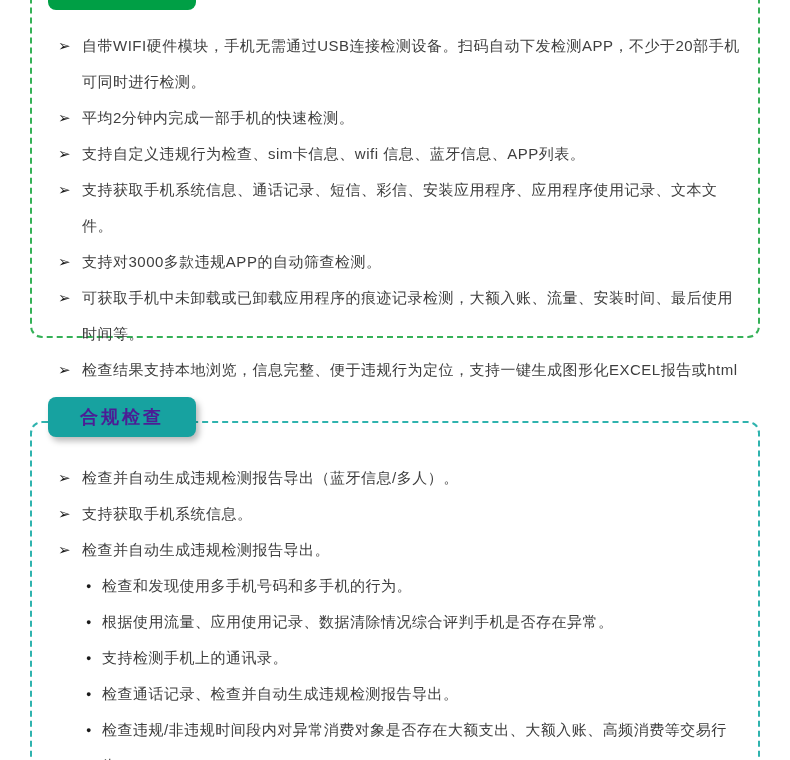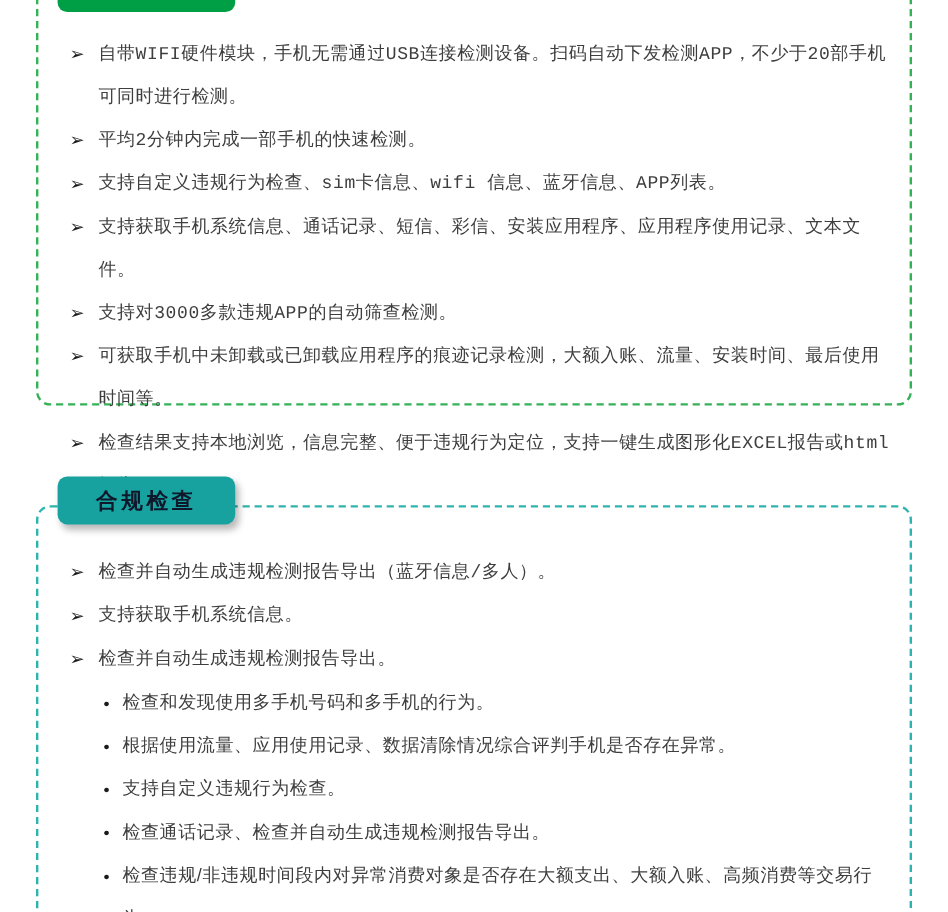--- a/index.html
+++ b/index.html
@@ -22,21 +22,21 @@
     background: #ffffff;
   }
   .box-1 { top: -62px; height: 400px; }
   .box-2 { top: 421px; height: 420px; border-color: #2fb3ae; }
   .section-btn {
     position: absolute;
     left: 48px;
     width: 148px;
     height: 40px;
     border-radius: 8px;
-    color: #0f172a;
+    color: #4c1d95;
     font-size: 18px;
     font-weight: bold;
     letter-spacing: 3px;
     display: flex;
     align-items: center;
     justify-content: center;
     z-index: 3;
   }
   .btn-1 { top: -30px; background: #009f45; }
   .btn-2 { top: 397px; background: #17a2a0; box-shadow: 3px 4px 6px rgba(0,0,0,0.28); }
@@ -53,21 +53,21 @@
     display: flex;
     align-items: flex-start;
   }
   .arrow-marker {
     flex: 0 0 24px;
     color: #1a1a1a;
     font-size: 15px;
     line-height: 36px;
     text-align: left;
   }
-  .bullet-text { flex: 1; letter-spacing: 0.5px; font-family: Liberation Mono, monospace; }
+  .bullet-text { flex: 1; letter-spacing: 0.5px; }
   .sub-row {
     display: flex;
     align-items: flex-start;
     padding-left: 28px;
   }
   .dot-marker {
     flex: 0 0 16px;
     color: #1a1a1a;
     font-size: 9px;
     line-height: 36px;
@@ -141,21 +141,21 @@
       <div class="sub-row">
         <span class="dot-marker">●</span>
         <span class="sub-text">检查和发现使用多手机号码和多手机的行为。</span>
       </div>
       <div class="sub-row">
         <span class="dot-marker">●</span>
         <span class="sub-text">根据使用流量、应用使用记录、数据清除情况综合评判手机是否存在异常。</span>
       </div>
       <div class="sub-row">
         <span class="dot-marker">●</span>
-        <span class="sub-text">支持自定义违规行为检查。</span>
+        <span class="sub-text">支持检测手机上的通讯录。</span>
       </div>
       <div class="sub-row">
         <span class="dot-marker">●</span>
         <span class="sub-text">检查通话记录、检查并自动生成违规检测报告导出。</span>
       </div>
       <div class="sub-row">
         <span class="dot-marker">●</span>
         <span class="sub-text">检查违规/非违规时间段内对异常消费对象是否存在大额支出、大额入账、高频消费等交易行为。</span>
       </div>
 

